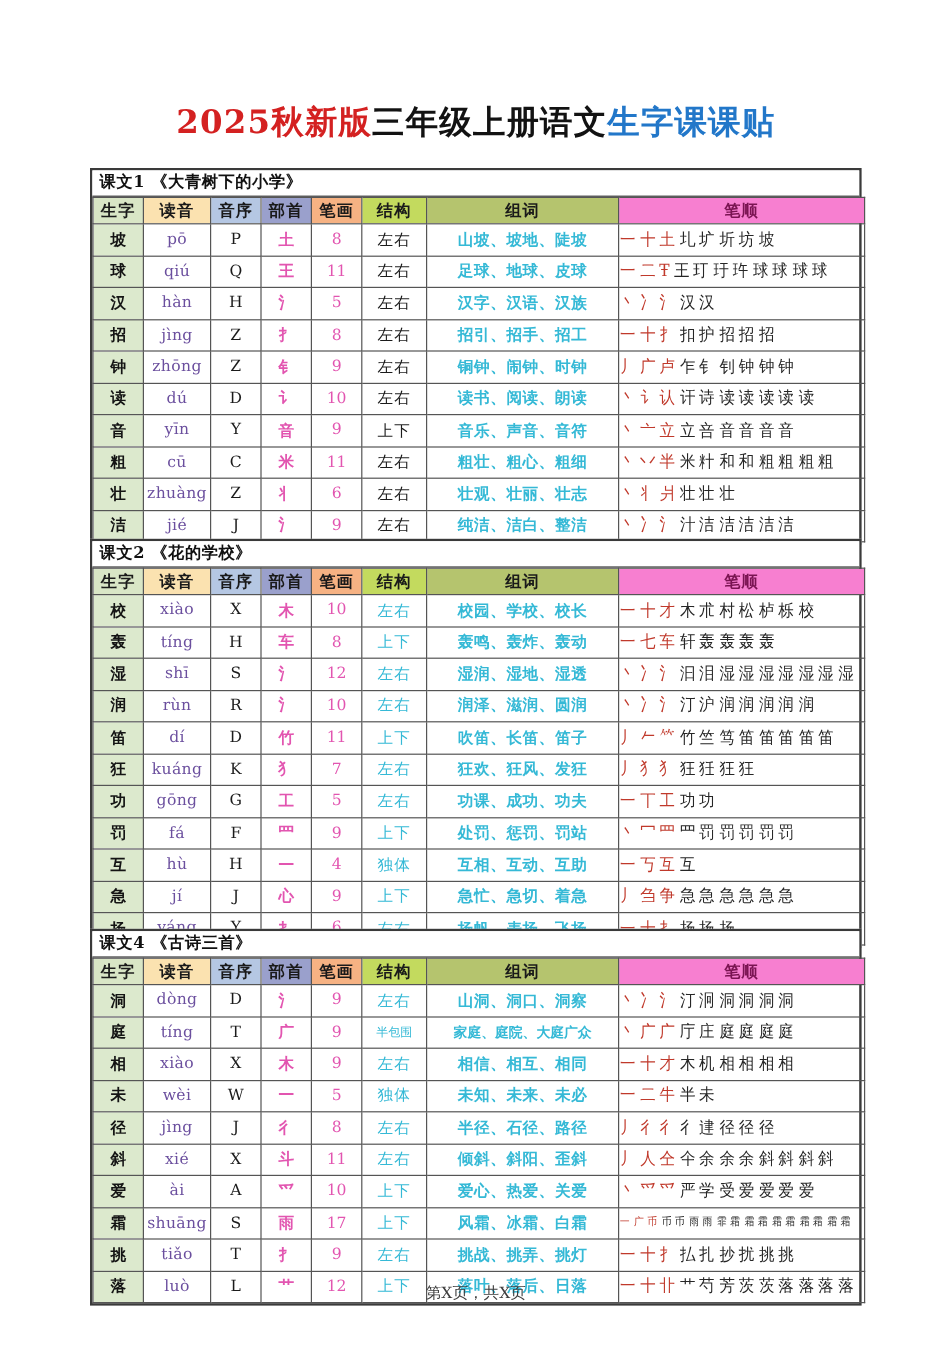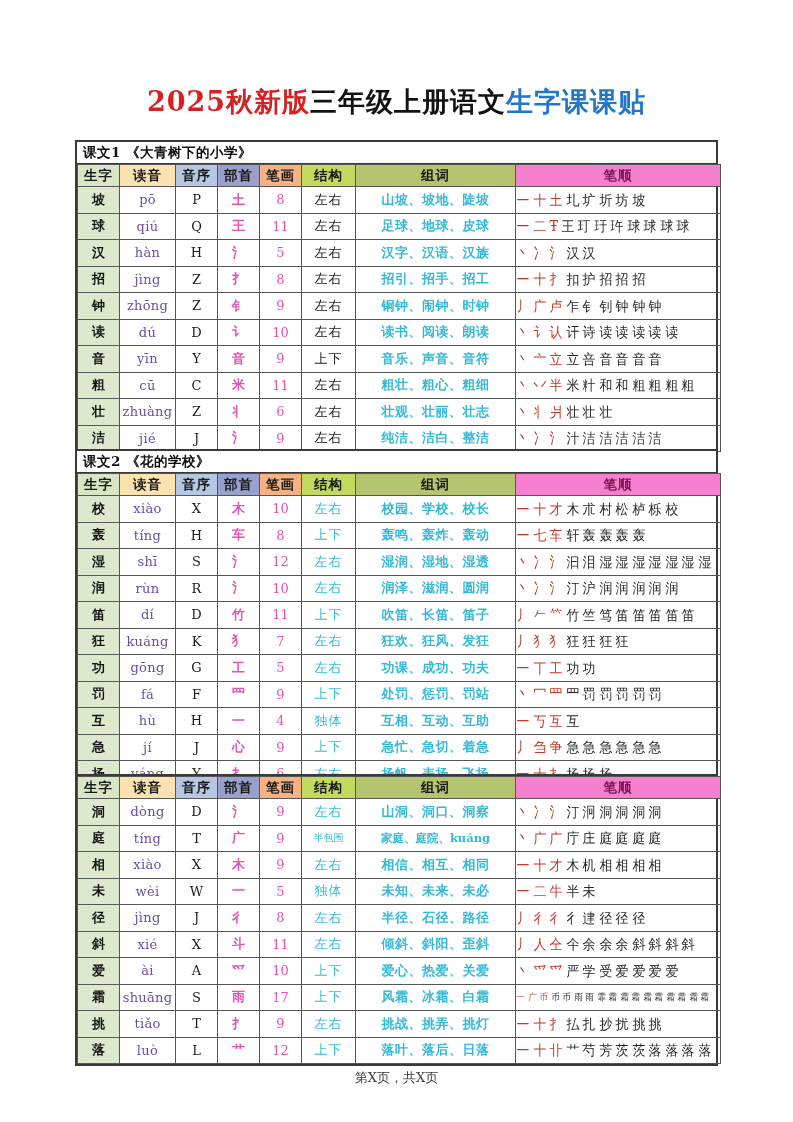--- a/index.html
+++ b/index.html
@@ -725,20 +725,21 @@
                 <span class="ord-step" style="font-size: 14px;">扬</span>
                 <span class="ord-step" style="font-size: 14px;">扬</span>
                 <span class="ord-step" style="font-size: 14px;">扬</span>
               </div>
             </td>
           </tr>
         </tbody>
       </table>
     </div>
   <div class="block" id="block-2">
+      <div class="block-title">课文4 《古诗三首》</div>
       <table class="grid">
         <colgroup>
           <col class="c-zi">
           <col class="c-yin">
           <col class="c-seq">
           <col class="c-rad">
           <col class="c-str">
           <col class="c-st">
           <col class="c-word">
           <col class="c-ord">
@@ -778,21 +779,21 @@
               </div>
             </td>
           </tr>
           <tr>
             <td class="cell-zi">庭</td>
             <td class="cell-yin">tíng</td>
             <td class="cell-seq">T</td>
             <td class="cell-rad">广</td>
             <td class="cell-str">9</td>
             <td class="cell-st teal small">半包围</td>
-            <td class="cell-word tight">家庭、庭院、kuáng</td>
+            <td class="cell-word tight">家庭、庭院、大庭广众</td>
             <td class="cell-ord">
               <div class="ord-flow">
                 <span class="ord-step lead" style="font-size: 14px;">丶</span>
                 <span class="ord-step lead" style="font-size: 14px;">广</span>
                 <span class="ord-step lead" style="font-size: 14px;">广</span>
                 <span class="ord-step" style="font-size: 14px;">庁</span>
                 <span class="ord-step" style="font-size: 14px;">庄</span>
                 <span class="ord-step" style="font-size: 14px;">庭</span>
                 <span class="ord-step" style="font-size: 14px;">庭</span>
                 <span class="ord-step" style="font-size: 14px;">庭</span>

